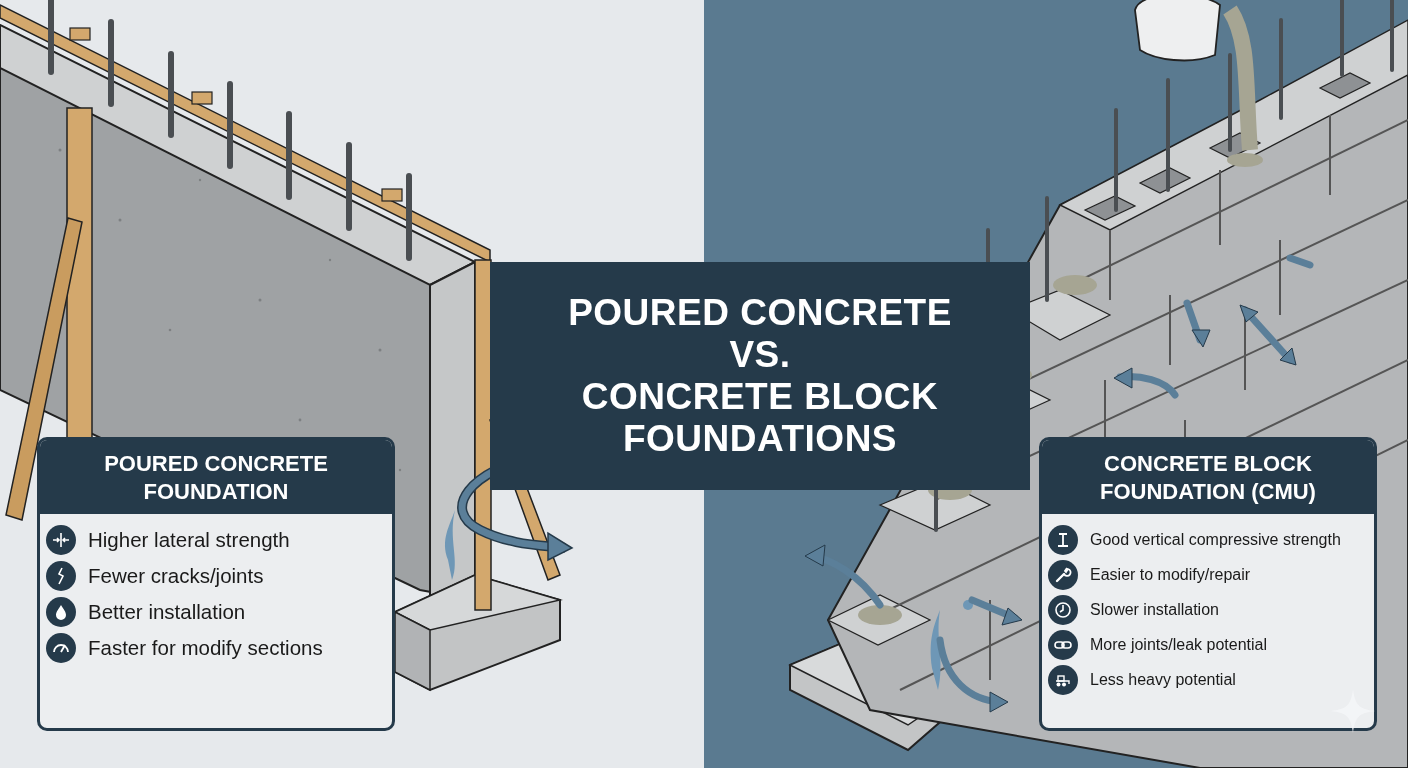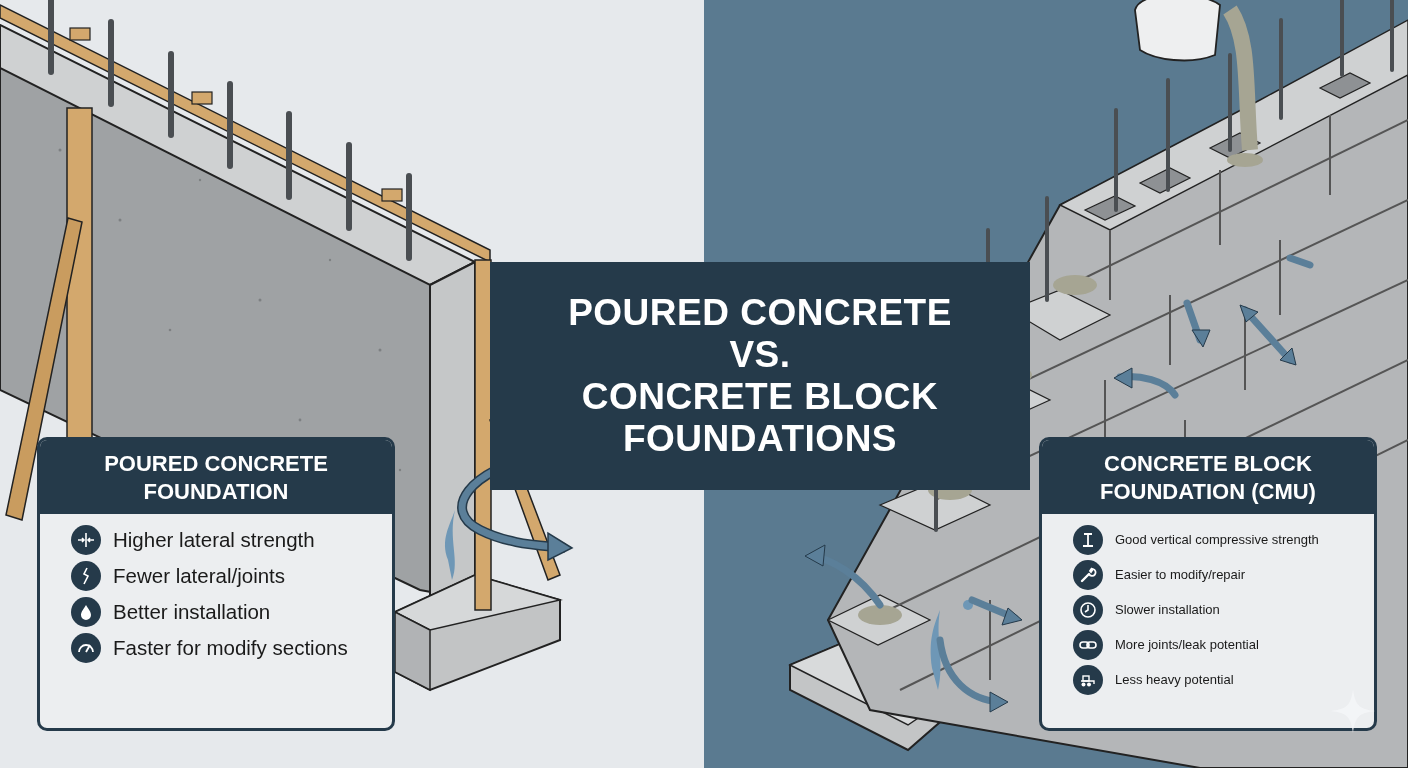--- a/index.html
+++ b/index.html
@@ -6,26 +6,26 @@
   body { width:1408px; height:768px; position:relative; overflow:hidden; font-family:"Liberation Sans", sans-serif; background:#e8ebee; }
   .bg-left { position:absolute; left:0; top:0; width:704px; height:768px; background:#e6e9ec; }
   .bg-right { position:absolute; left:704px; top:0; width:704px; height:768px; background:#5a7a90; }
   svg.scene { position:absolute; left:0; top:0; width:1408px; height:768px; }
   .title-banner { position:absolute; left:490px; top:262px; width:540px; height:228px; background:#253a4a; display:flex; flex-direction:column; align-items:center; justify-content:center; }
   .title-line { color:#ffffff; font-weight:bold; font-size:37px; line-height:42px; letter-spacing:0.5px; text-align:center; }
   .card { position:absolute; background:#eceef0; border:3px solid #253a4a; border-radius:10px; overflow:hidden; box-sizing:border-box; }
   .card-left { left:37px; top:437px; width:358px; height:294px; }
   .card-right { left:1039px; top:437px; width:338px; height:294px; }
   .card-header { background:#253a4a; color:#fff; font-weight:bold; text-align:center; font-size:22px; line-height:28px; padding:10px 8px 8px; }
-  .card-body { padding:14px 10px 0 31px; }
+  .card-body { padding:14px 10px 0 6px; }
   .item { display:flex; align-items:flex-start; margin-bottom:9px; }
   .item .ico { flex:0 0 30px; width:30px; height:30px; border-radius:50%; background:#253a4a; color:#fff; display:flex; align-items:center; justify-content:center; margin-right:12px; margin-top:-3px; }
   .item .ico svg { width:20px; height:20px; }
   .item .txt { font-size:20.5px; line-height:23px; color:#1a1a1a; }
-  .card-right .item .txt { font-size:13px; }
+  .card-right .item .txt { font-size:16px; }
   .card-right .item { margin-bottom:8px; }
   .sparkle { position:absolute; left:1329px; top:687px; width:48px; height:48px; }
 </style>
 </head>
 <body>
 
 <div class="bg-left"></div>
 <div class="bg-right"></div>
 
 <svg class="scene" viewBox="0 0 1408 768" xmlns="http://www.w3.org/2000/svg">
@@ -197,21 +197,21 @@
           </svg>
       </span>
       <span class="txt">Higher lateral strength</span>
     </div>
     <div class="item">
       <span class="ico">
         <svg viewBox="0 0 20 20">
             <path d="M11,2 L8,8 L12,10 L8,18" stroke="#fff" stroke-width="1.6" fill="none"></path>
           </svg>
       </span>
-      <span class="txt">Fewer lateral/joints</span>
+      <span class="txt">Fewer cracks/joints</span>
     </div>
     <div class="item">
       <span class="ico">
         <svg viewBox="0 0 20 20">
             <path d="M10,3 C13,8 15,10 15,13 A5,5 0 0 1 5,13 C5,10 7,8 10,3Z" fill="#fff"></path>
           </svg>
       </span>
       <span class="txt">Better installation</span>
     </div>
     <div class="item">

